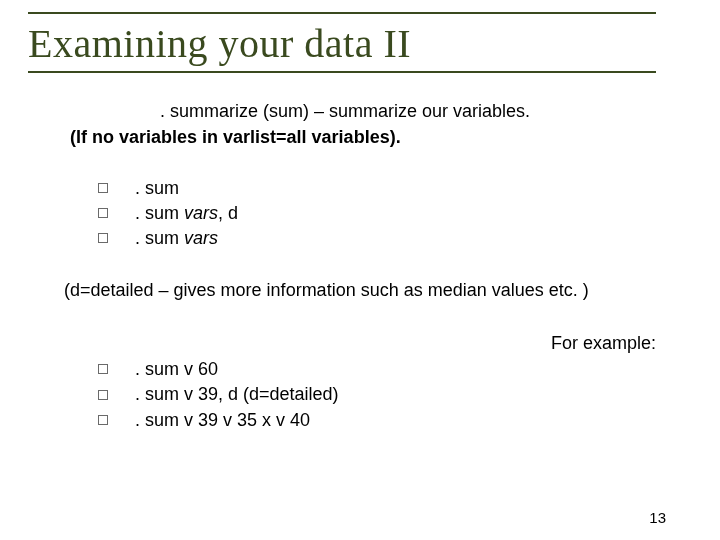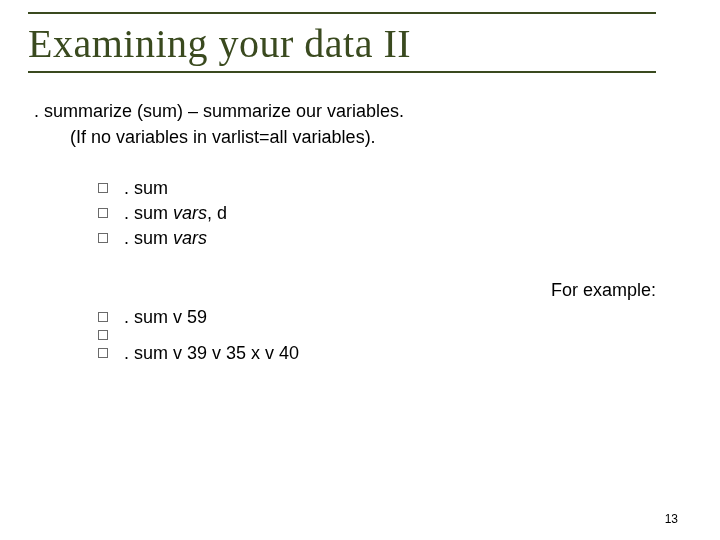--- a/index.html
+++ b/index.html
@@ -35,31 +35,33 @@
   .rule-bottom {
     border-top: 2px solid #3a4a1f;
     margin-bottom: 26px;
   }
   .body {
     font-size: 18px;
     line-height: 1.35;
   }
   .lead {
     margin: 16px 0 2px 6px;
+    text-align: center;
   }
   .lead-sub {
     margin: 0 0 26px 42px;
+    font-weight: bold;
   }
   .bullets {
     margin: 0 0 28px 70px;
   }
   .brow {
     display: flex;
     align-items: center;
-    gap: 16px;
+    gap: 27px;
     margin: 1px 0;
   }
   .sq {
     width: 8px;
     height: 8px;
     border: 1px solid #6a6a6a;
     background: #fff;
     flex: 0 0 auto;
     display: inline-block;
   }
@@ -71,23 +73,23 @@
     text-align: right;
   }
   .bullets2 {
     margin: 0 0 0 70px;
   }
   .italic {
     font-style: italic;
   }
   .pagenum {
     position: absolute;
-    right: 6px;
+    right: 18px;
     bottom: 14px;
-    font-size: 12px;
+    font-size: 15px;
   }
 </style>
 </head>
 <body>
 
 <div class="slide">
   <div class="rule-top"></div>
   <div class="title">Examining your data II</div>
   <div class="rule-bottom"></div>
 
@@ -110,29 +112,31 @@
         </span>
       </div>
       <div class="brow">
         <span class="sq"></span>
         <span>
           <span>. sum </span><span class="italic">vars</span>
         </span>
       </div>
     </div>
 
+    <div class="note">(d=detailed – gives more information such as median values etc. )</div>
 
     <div class="fe">For example:</div>
     <div class="bullets2">
       <div class="brow">
         <span class="sq"></span>
-        <span>. sum v 59</span>
+        <span>. sum v 60</span>
       </div>
       <div class="brow">
         <span class="sq"></span>
+        <span>. sum v 39, d (d=detailed)</span>
       </div>
       <div class="brow">
         <span class="sq"></span>
         <span>. sum v 39 v 35 x v 40</span>
       </div>
     </div>
 
   </div>
 
   <div class="pagenum">13</div>

